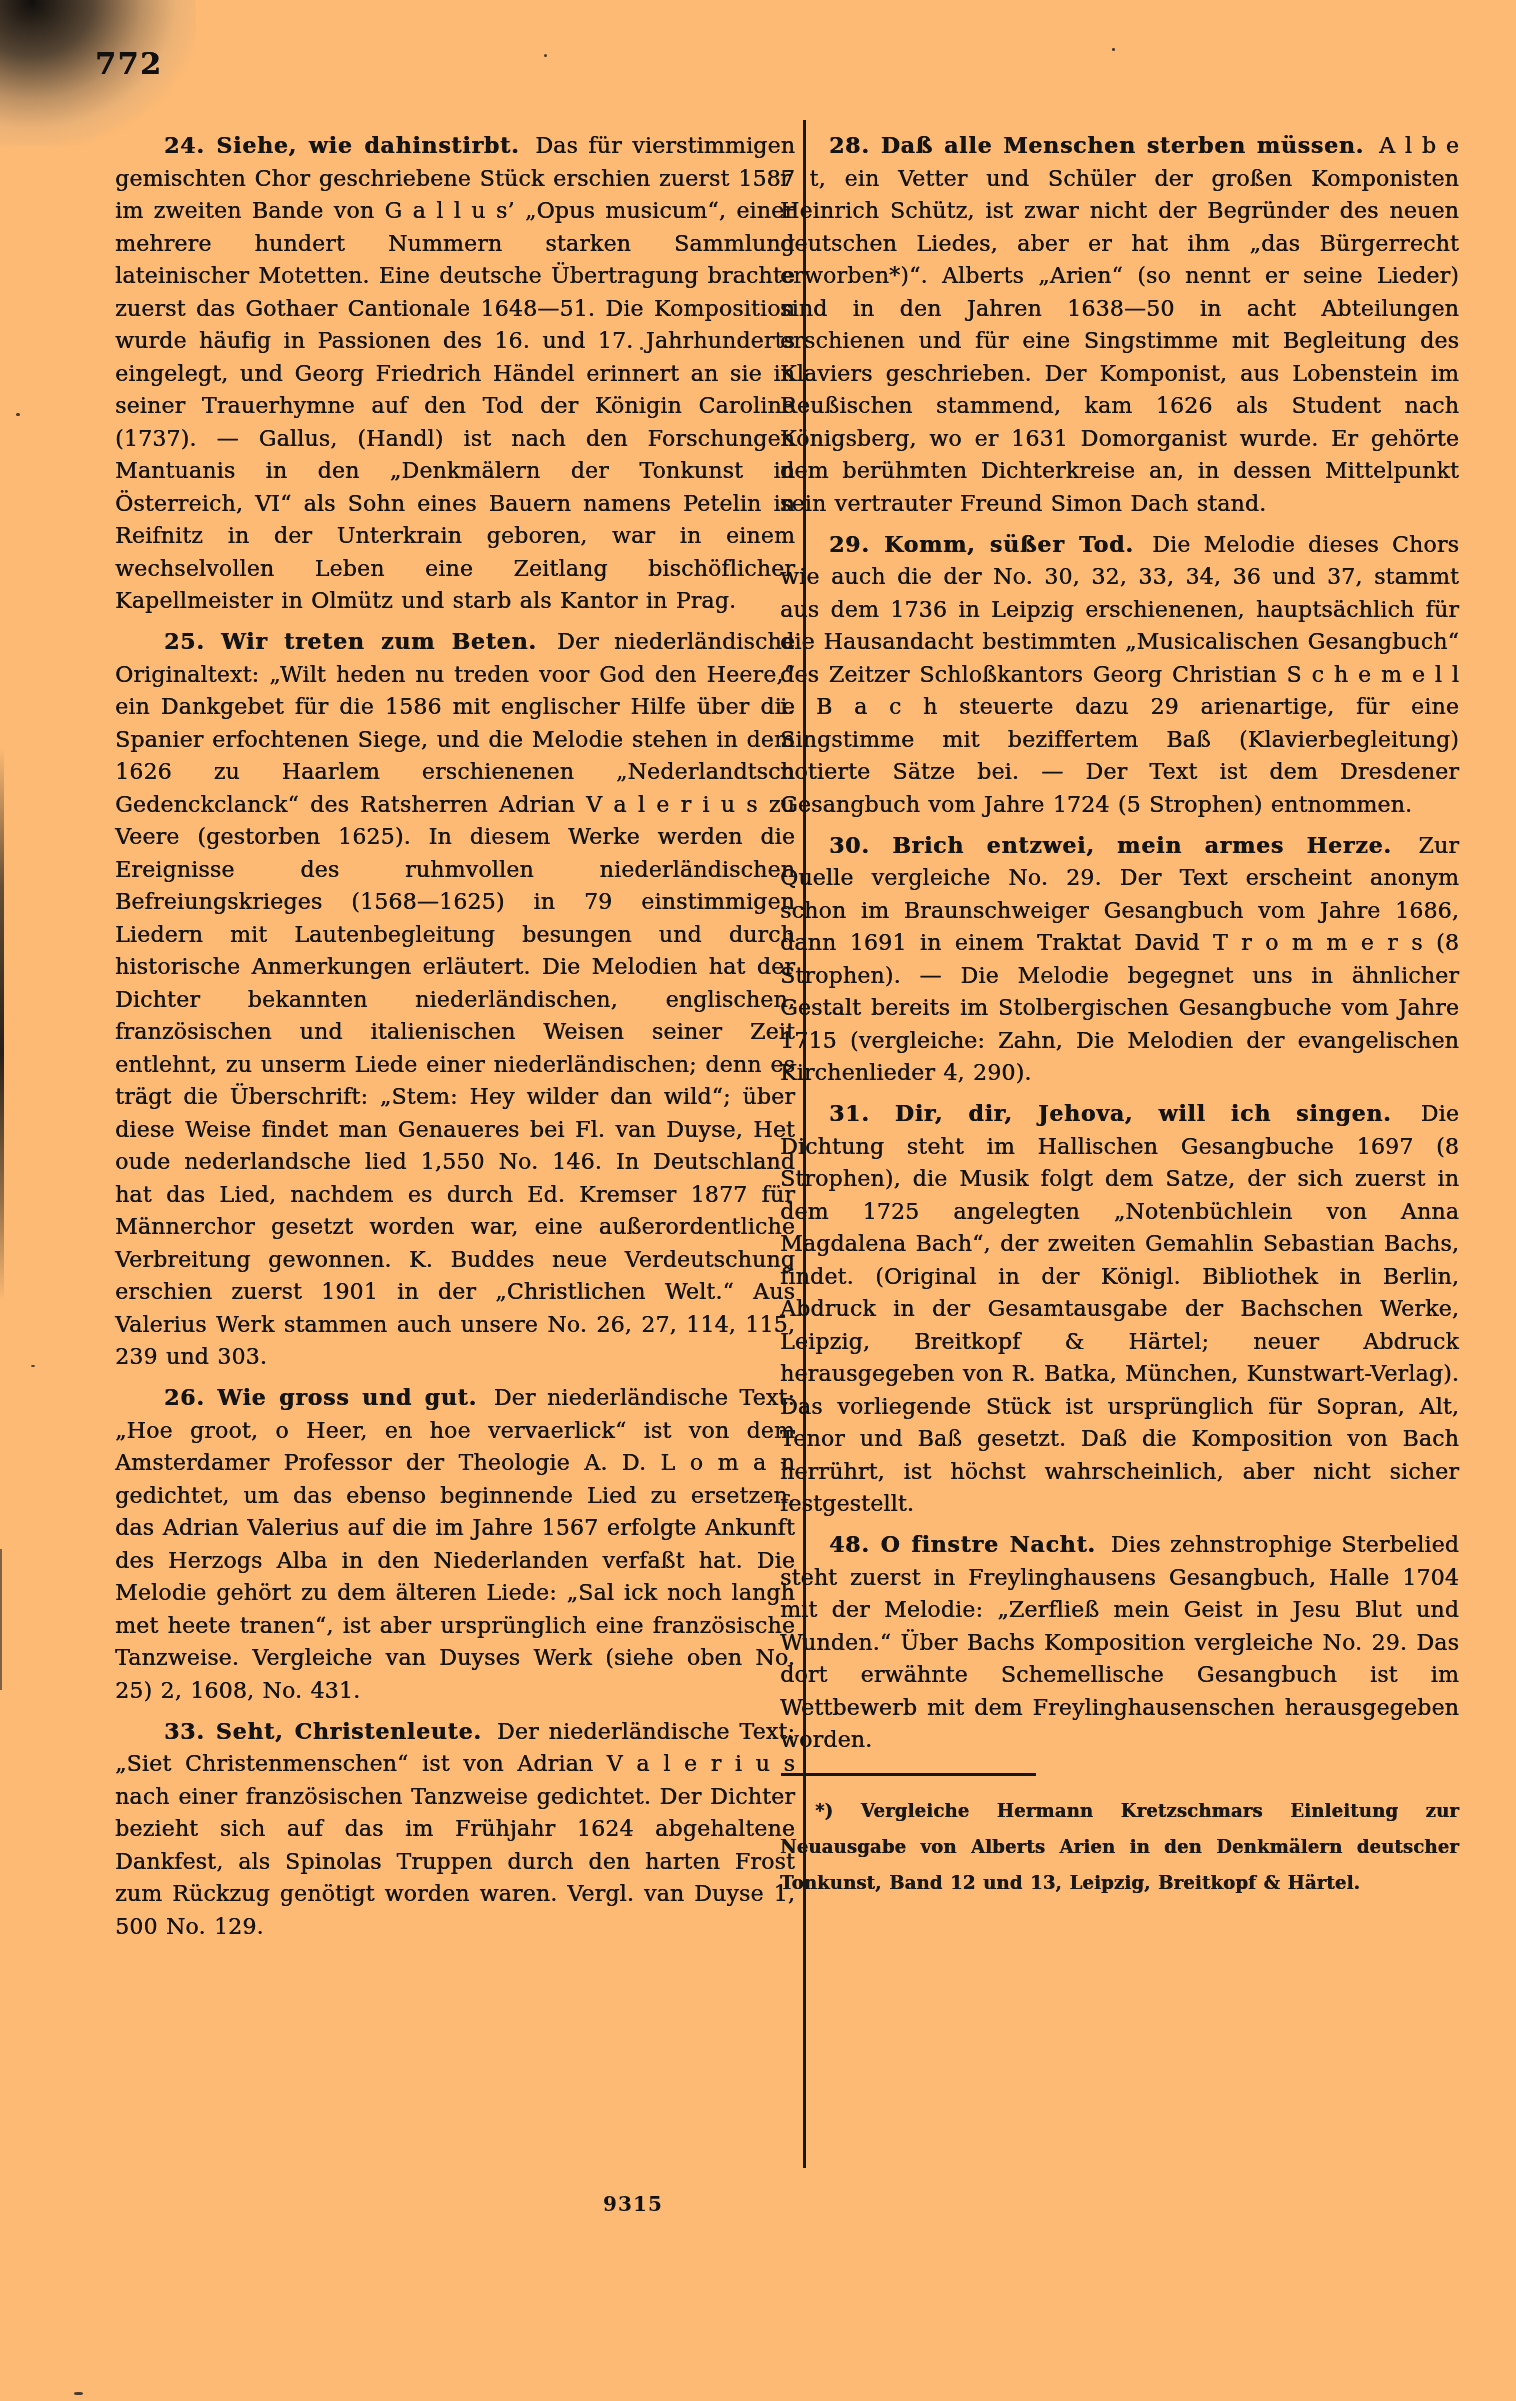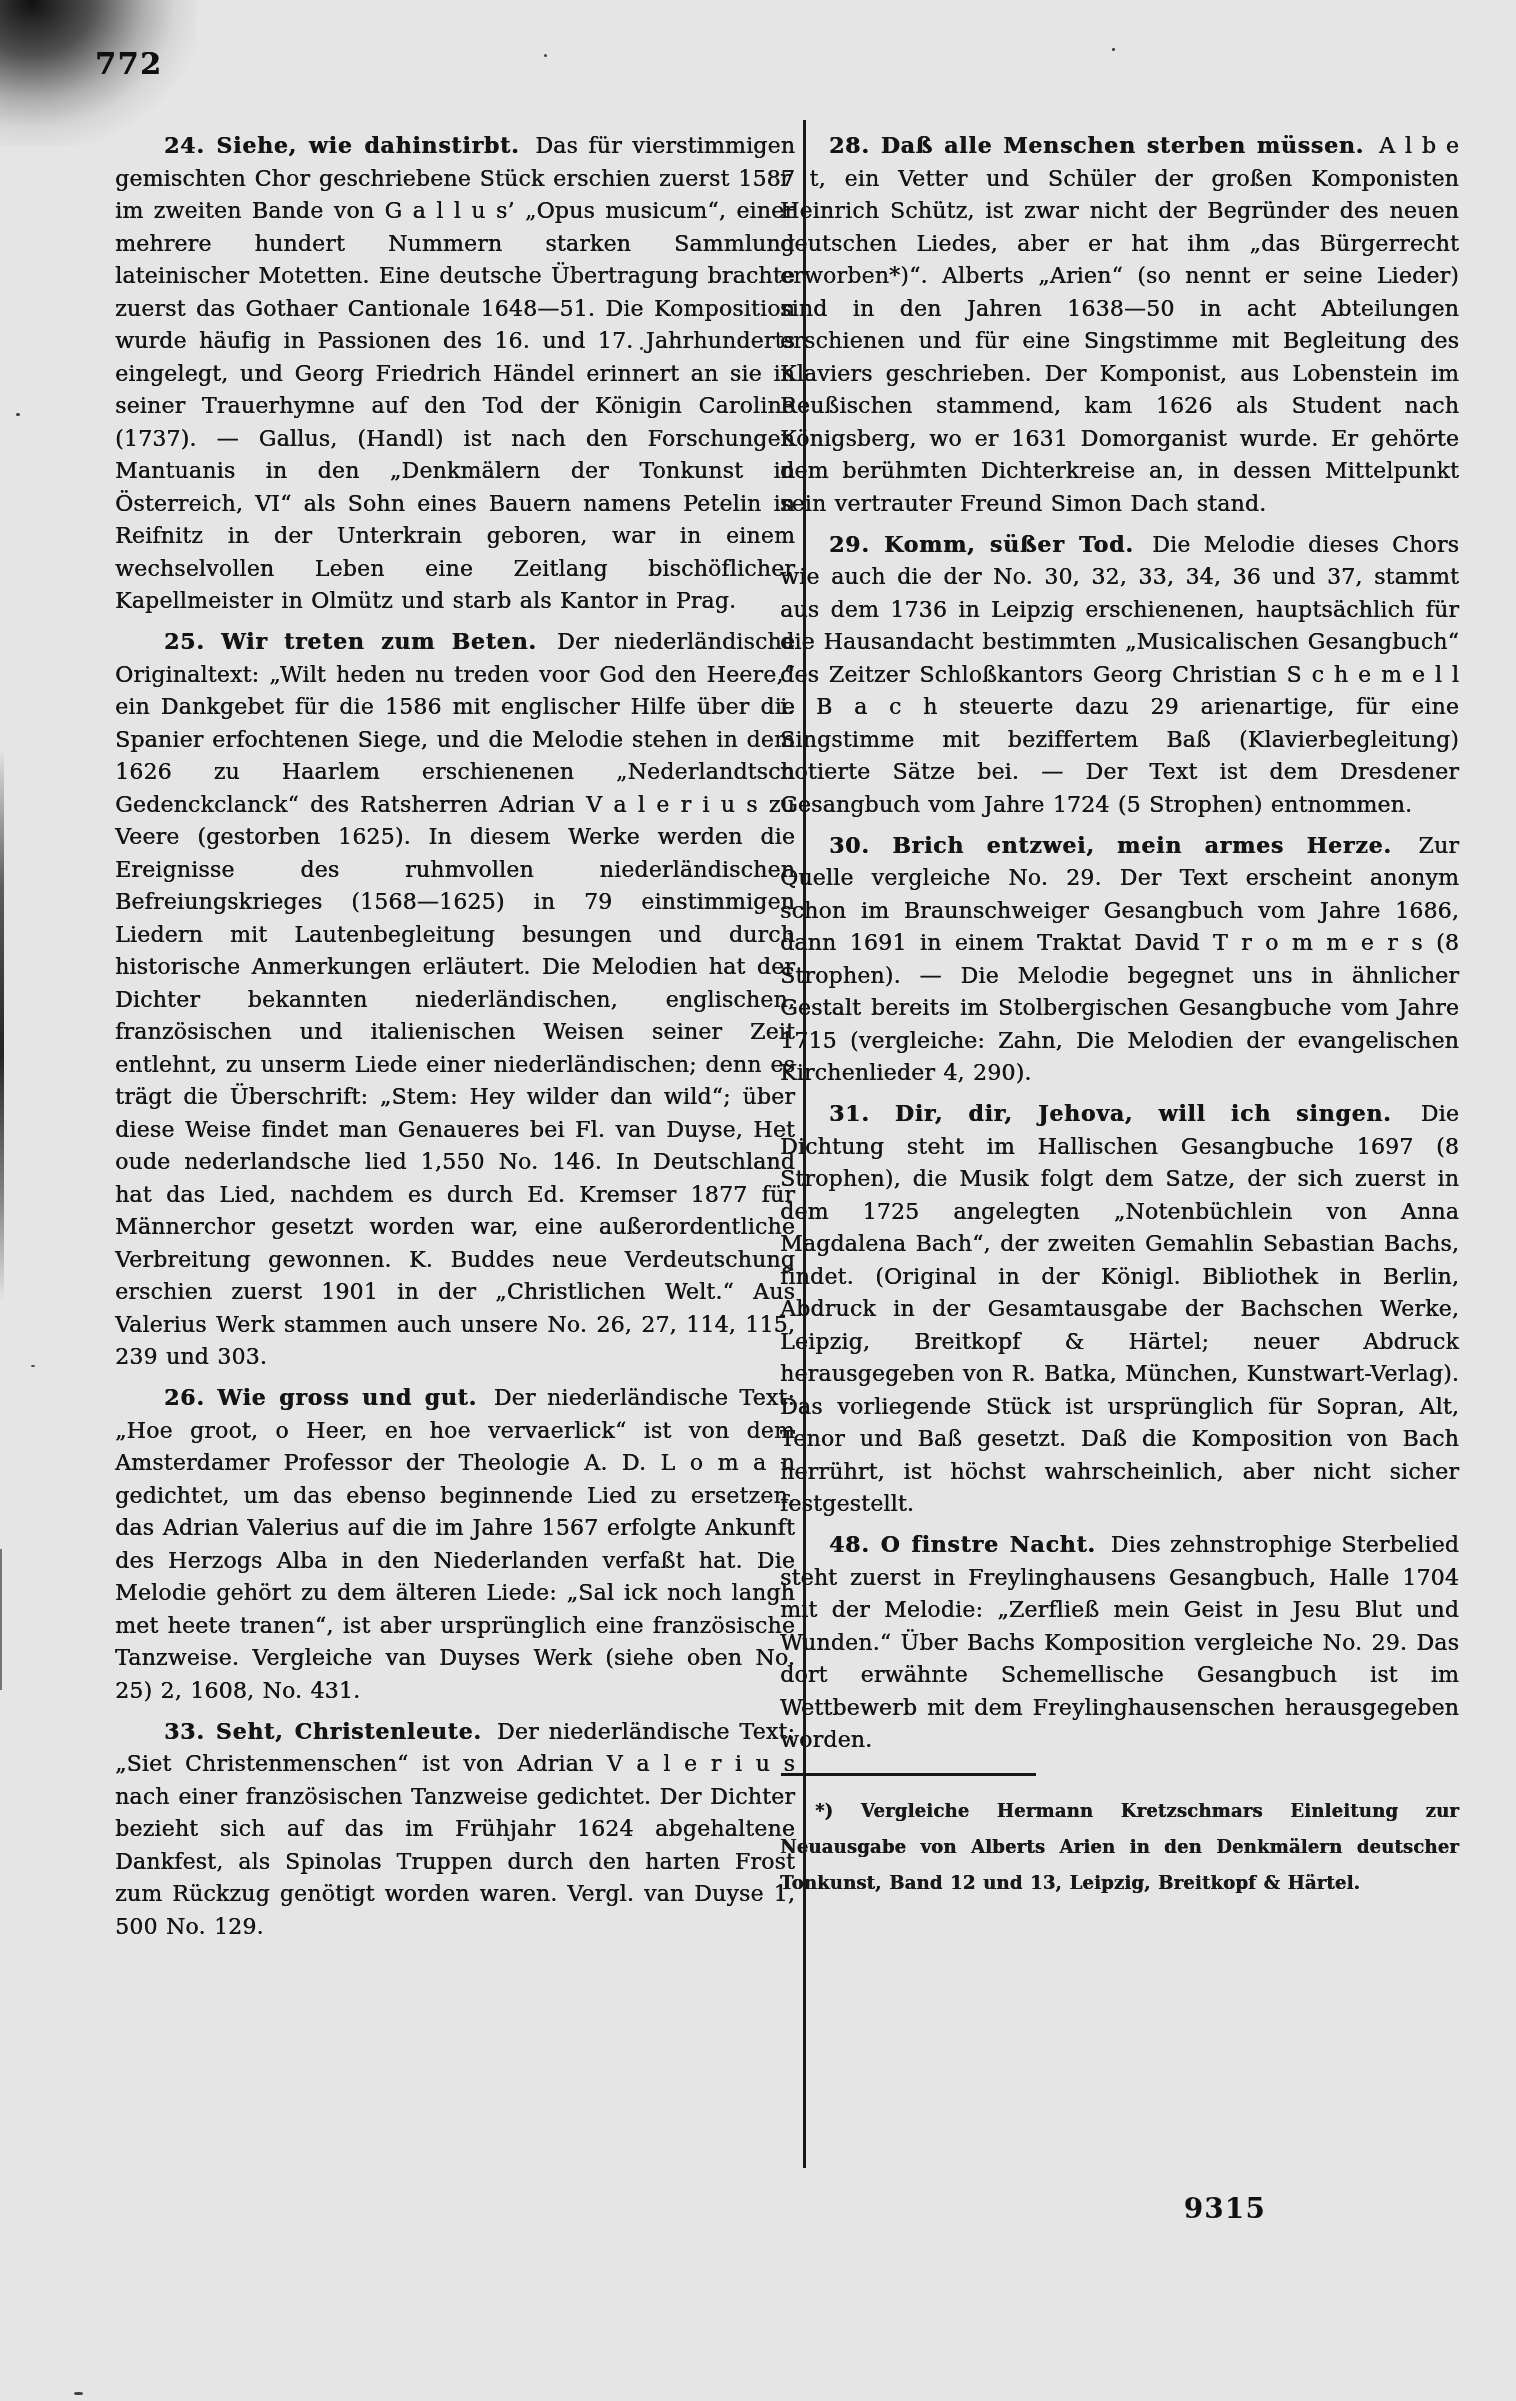--- a/index.html
+++ b/index.html
@@ -4,21 +4,21 @@
 <style>
   html, body {
     margin: 0;
     padding: 0;
     background: #ffffff;
   }
   .page {
     position: relative;
     width: 1517px;
     height: 2401px;
-    background: #e5e5e5;
+    background: #fdba74;
     overflow: hidden;
     font-family: "DejaVu Serif", "Liberation Serif", serif;
     color: #141414;
   }
   .col {
     position: absolute;
     top: 129px;
     text-align: justify;
     font-size: 22px;
     line-height: 32.5px;
@@ -55,22 +55,22 @@
     letter-spacing: 1.6px;
     font-family: "DejaVu Serif", "Liberation Serif", serif;
     color: #111;
     text-shadow: 0.5px 0 0 currentColor;
   }
   .footer-number {
     position: absolute;
     left: 0;
     top: 2192px;
     width: 1266px;
-    text-align: right;
-    font-size: 28px;
+    text-align: center;
+    font-size: 20px;
     font-weight: bold;
     letter-spacing: 1.1px;
     color: #111;
   }
   .footnote-rule {
     width: 255px;
     height: 2.7px;
     background: #161616;
     margin: 16.3px 0 17.3px 1.1px;
   }

